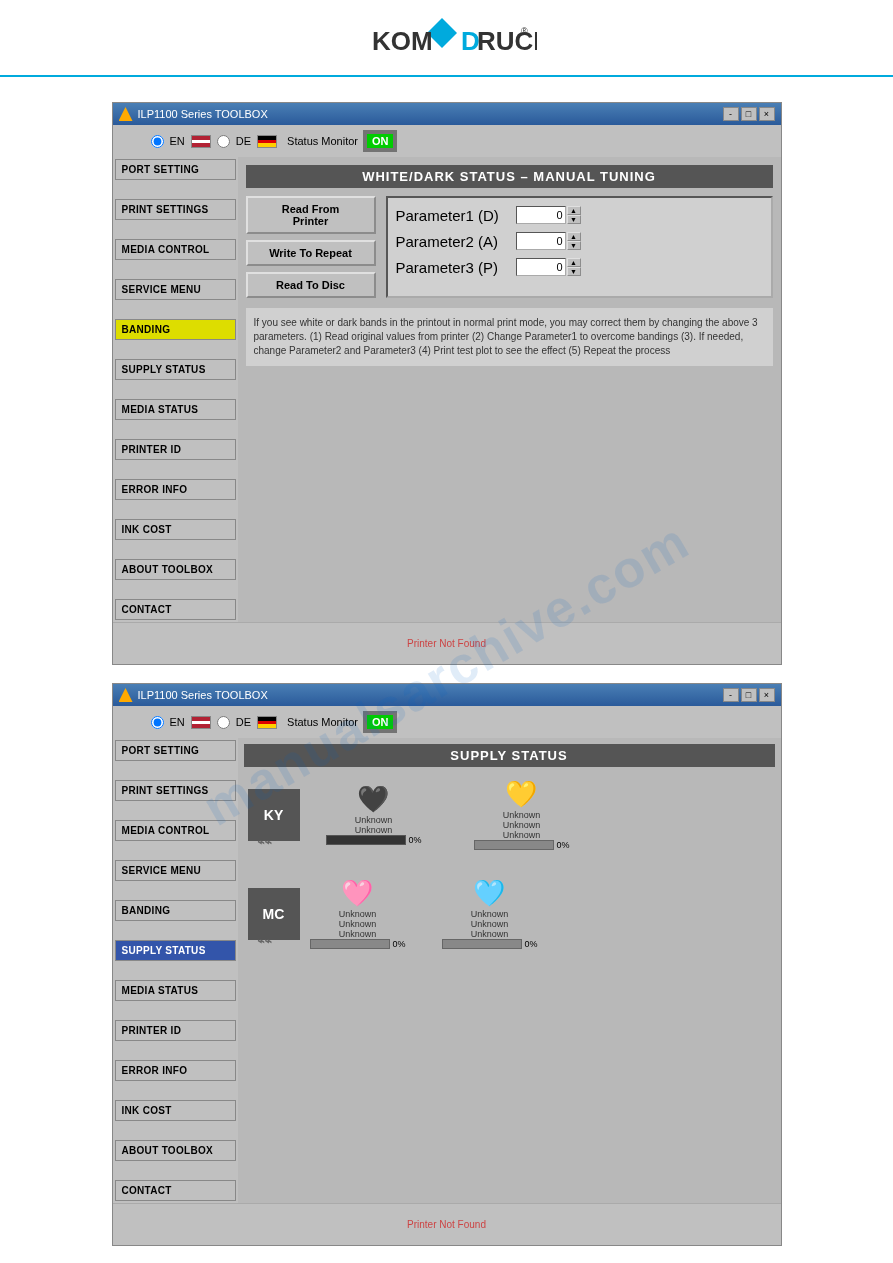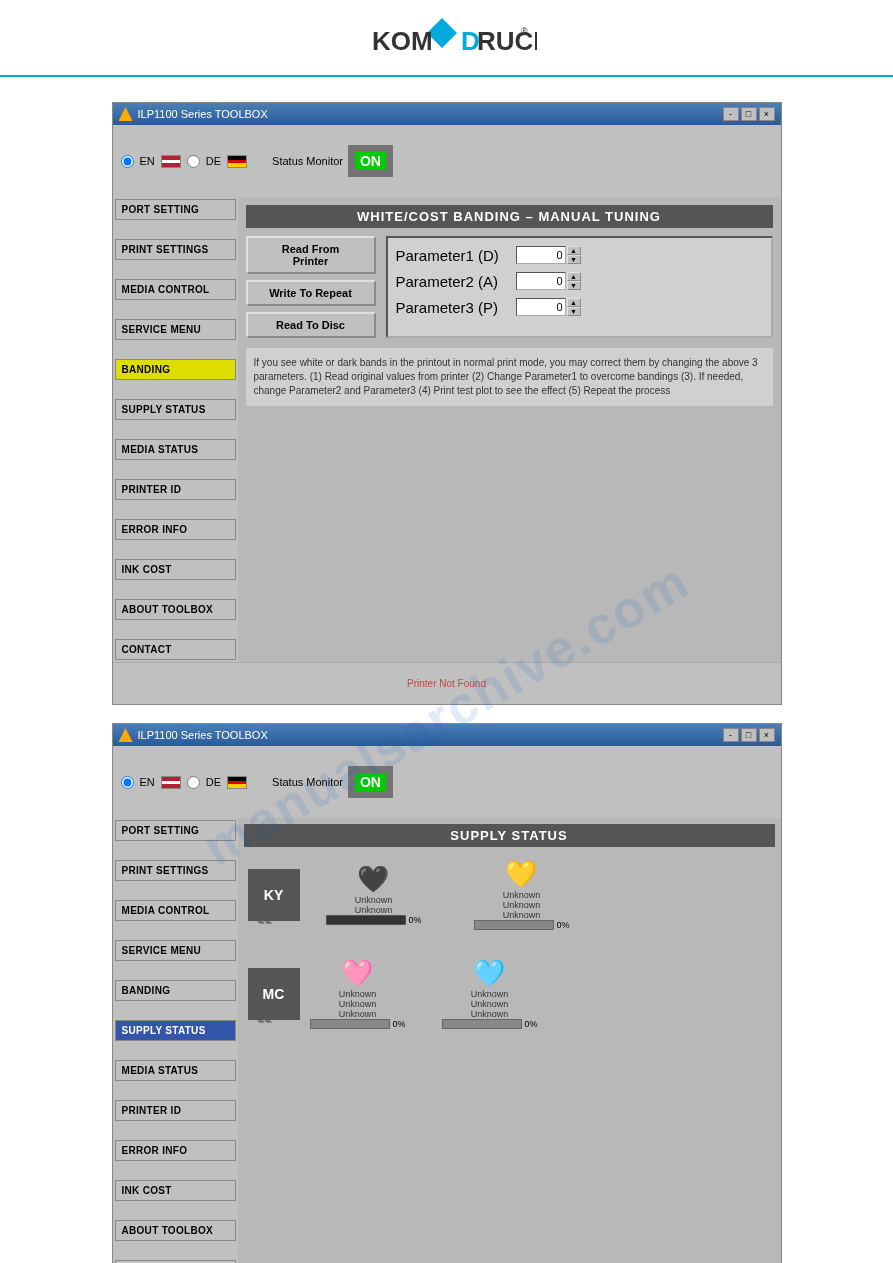--- a/index.html
+++ b/index.html
@@ -60,23 +60,23 @@
       font-size: 9px;
       display: flex;
       align-items: center;
       justify-content: center;
       cursor: pointer;
       color: #000;
     }
     .window-header-bar {
       display: flex;
       align-items: center;
-      padding: 20px 8px;
-      gap: 15px;
-      background: #c0c0c0;
+      padding: 5px 8px;
+      background: #c0c0c0;
+      margin-left: 30px;
     }
     .radio-group {
       display: flex;
       align-items: center;
       gap: 6px;
     }
     .flag {
       width: 20px;
       height: 13px;
       display: inline-block;
@@ -92,22 +92,22 @@
       display: flex;
       align-items: center;
       gap: 5px;
       margin-left: 10px;
     }
     .on-badge {
       background: #00cc00;
       color: white;
       padding: 1px 5px;
       font-weight: bold;
-      font-size: 14px;
-      border: 7px solid #737373;
+      font-size: 11px;
+      border: 4px solid #737373;
     }
 
     
     .window-main {
       display: flex;
       background: #c0c0c0;
       min-height: 360px;
     }
 
     
@@ -334,21 +334,21 @@
         <div class="sidebar-item">SUPPLY STATUS</div>
         <div class="sidebar-item">MEDIA STATUS</div>
         <div class="sidebar-item">PRINTER ID</div>
         <div class="sidebar-item">ERROR INFO</div>
         <div class="sidebar-item">INK COST</div>
         <div class="sidebar-item">ABOUT TOOLBOX</div>
         <div class="sidebar-item">CONTACT</div>
       </div>
 
       <div class="content-area">
-        <div class="content-title">WHITE/COST BANDING – MANUAL TUNING</div>
+        <div class="content-title">WHITE/DARK STATUS – MANUAL TUNING</div>
 
         <div class="banding-content">
 
           <div class="banding-left">
             <button class="banding-btn">Read From Printer</button>
             <button class="banding-btn">Write To Repeat</button>
             <button class="banding-btn">Read To Disc</button>
           </div>
 
           <div class="banding-right">

